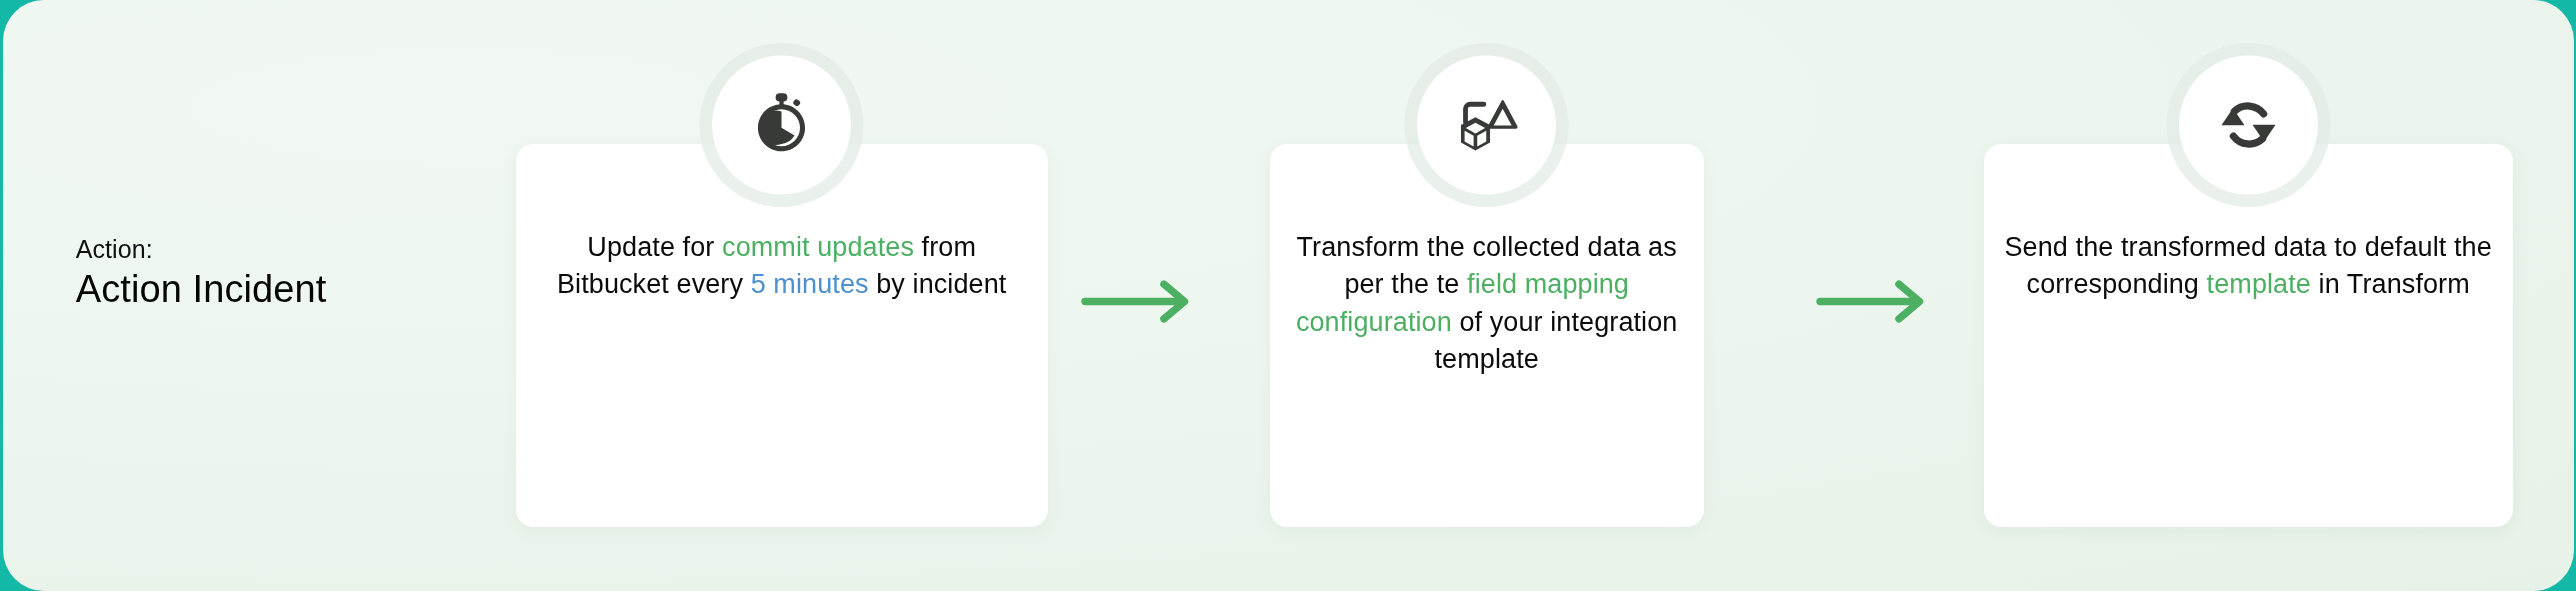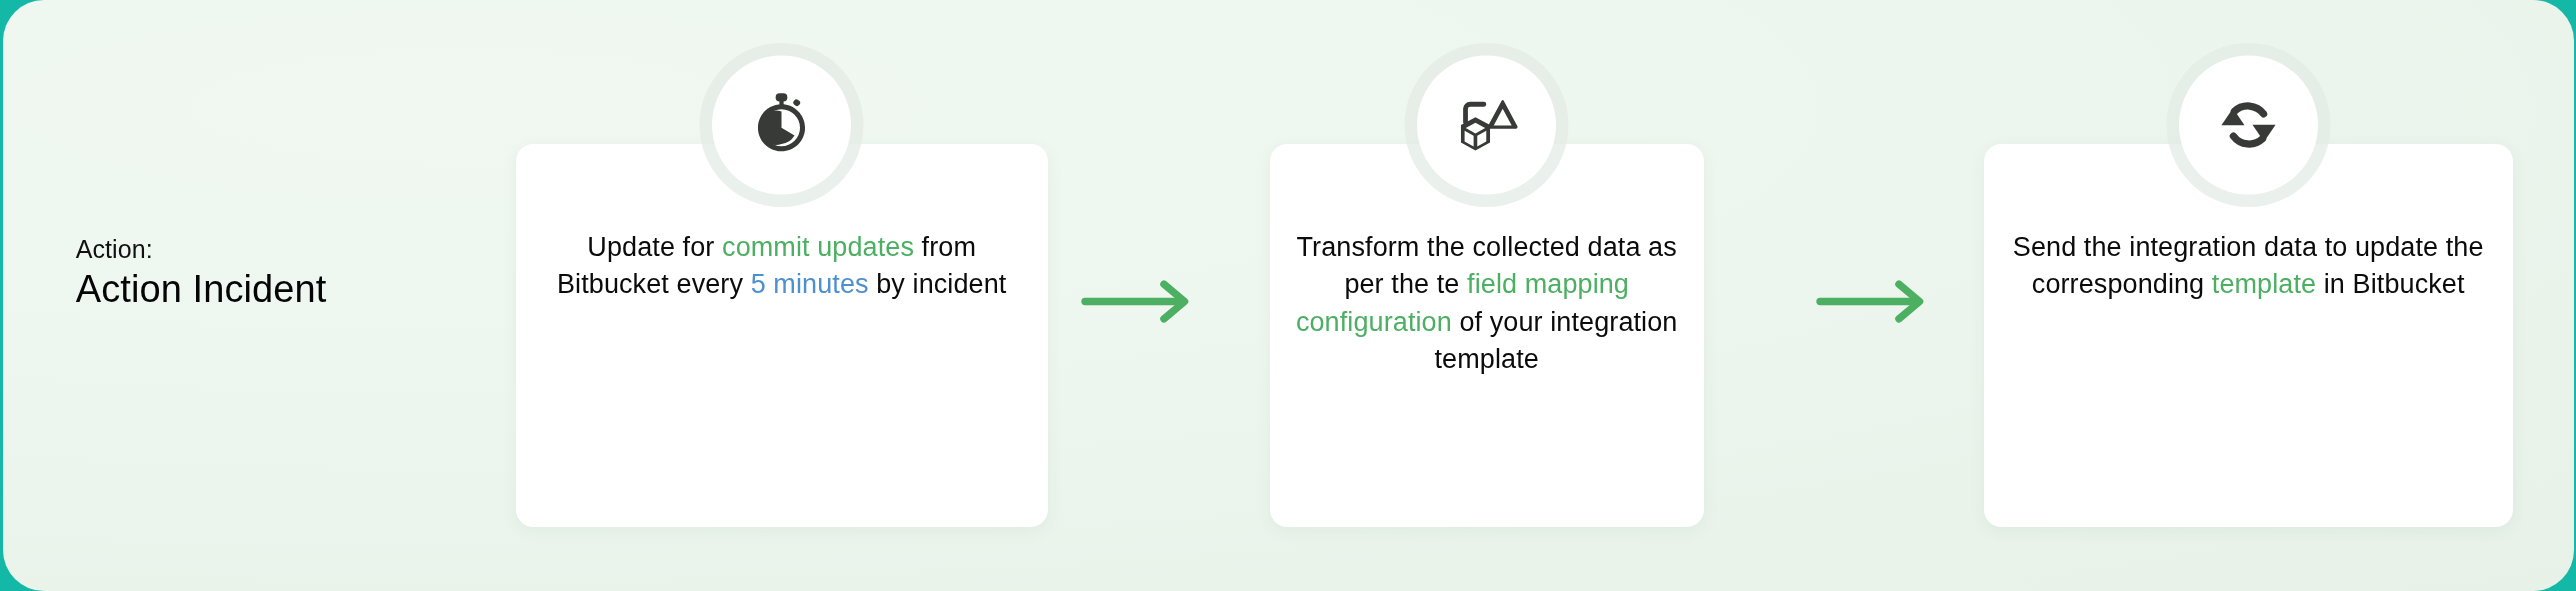--- a/index.html
+++ b/index.html
@@ -225,19 +225,19 @@
               <path d="M44.7 44.3A17.6 17.6 0 0 1 18.4 42"></path>
             </g>
             <g fill="#373a36">
               <path d="M18 16.8 7.6 32.2h20.8z"></path>
               <path d="M46 47.2 56.4 31.8H35.6z"></path>
             </g>
           </svg>
         </div>
       </div>
       <div class="card-text">
-        <span>Send the integration data to update the corresponding </span><span class="hl-green">template</span><span> in Bitbucket</span>
+        <span>Send the transformed data to default the corresponding </span><span class="hl-green">template</span><span> in Transform</span>
       </div>
     </div>
 
   </div>
 </div>
 
 
 </body></html>

